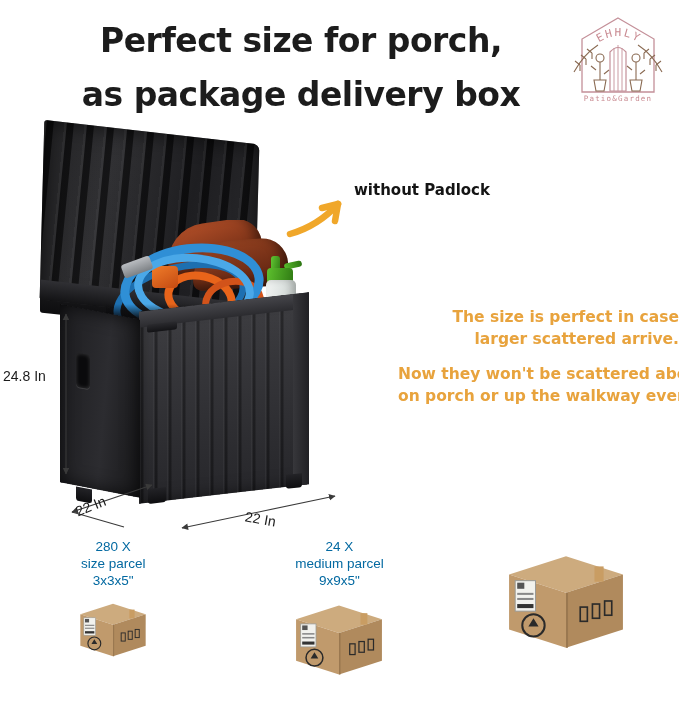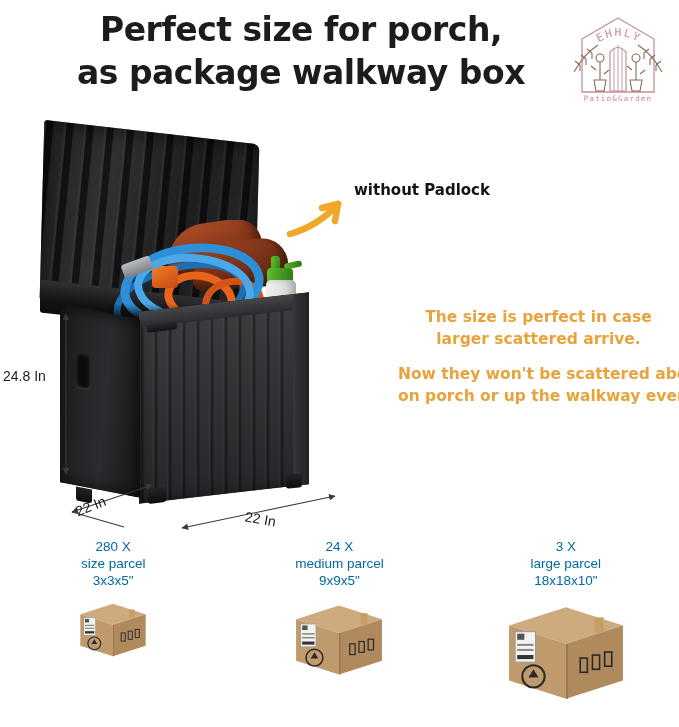--- a/index.html
+++ b/index.html
@@ -29,21 +29,21 @@
     top: 8px;
     width: 510px;
     text-align: center;
     font-family: "DejaVu Sans", sans-serif;
     font-weight: bold;
     font-size: 33px;
     line-height: 43px;
     letter-spacing: -0.5px;
     color: #1c1c1c;
   }
-  #headline .ln { display: block; white-space: nowrap; }
+  #headline .ln { display: block; white-space: nowrap; margin-top: 11px; }
 
   
   #brand-logo {
     position: absolute;
     left: 566px;
     top: 12px;
     width: 104px;
     height: 92px;
   }
   #brand-logo svg { display: block; }
@@ -274,21 +274,21 @@
     color: #141414;
     white-space: nowrap;
   }
   #autolock-note .ln { display: block; }
 
   
   #promo-copy {
     position: absolute;
     left: 398px; top: 306px;
     width: 281px;
-    text-align: center;
+    text-align: right;
     font-family: "DejaVu Sans", sans-serif;
     font-weight: bold;
     font-size: 15.5px;
     line-height: 22px;
     color: #e8a33d;
   }
   #promo-copy .para { display: block; }
   #promo-copy .para + .para { margin-top: 13px; }
   #promo-copy .ln { display: block; white-space: nowrap; }
 
@@ -319,21 +319,21 @@
   .parcel-art { position: relative; margin-top: 10px; }
   .parcel-art svg { display: block; }
 </style>
 </head>
 <body>
 
 <div id="header">
 
   <div id="headline">
     <span class="ln">Perfect size for porch,</span>
-    <span class="ln">as package walkway box</span>
+    <span class="ln">as package delivery box</span>
   </div>
 
   <div id="brand-logo">
     <svg width="104" height="92" viewBox="0 0 104 92">
 
       <path d="M52 6 L88 27 L88 80 L16 80 L16 27 Z" fill="none" stroke="#c49099" stroke-width="1.3"></path>
 
       <path d="M44 40 Q52 31 60 40 L60 79 L44 79 Z" fill="none" stroke="#c49099" stroke-width="1.2"></path>
       <line x1="48" y1="36" x2="48" y2="79" stroke="#c49099" stroke-width="0.9"></line>
       <line x1="52" y1="33" x2="52" y2="79" stroke="#c49099" stroke-width="0.9"></line>
@@ -505,25 +505,20 @@
         <circle cx="28" cy="76" r="11" fill="none" stroke="#2a2a2a" stroke-width="2"></circle>
         <path d="M28 69 l5 8 l-10 0 z M22 80 l5 -8 M34 80 l-5 -8" fill="#2a2a2a"></path>
         <rect x="74" y="58" width="7" height="14" fill="none" stroke="#2a2a2a" stroke-width="1.6"></rect>
         <rect x="86" y="55" width="7" height="14" fill="none" stroke="#2a2a2a" stroke-width="1.6"></rect>
         <rect x="98" y="52" width="7" height="14" fill="none" stroke="#2a2a2a" stroke-width="1.6"></rect>
       </svg>
     </div>
   </div>
 
   <div class="parcel-col">
-    <div class="parcel-caption">
-      <span class="ln">3 X</span>
-      <span class="ln">large parcel</span>
-      <span class="ln">18x18x10"</span>
-    </div>
     <div class="parcel-art">
       <svg width="122" height="108" viewBox="0 0 120 106">
         <polygon points="4,26 60,8 116,26 60,44" fill="#cdab7e"></polygon>
         <polygon points="4,26 60,44 60,98 4,80" fill="#c09a6c"></polygon>
         <polygon points="60,44 116,26 116,80 60,98" fill="#b08a5d"></polygon>
         <polygon points="60,44 60,98 62,98 62,44" fill="#9a7850"></polygon>
         <rect x="88" y="18" width="9" height="15" fill="#c99d63"></rect>
         <rect x="10" y="32" width="20" height="30" fill="#f2f2ee" stroke="#9a9a95" stroke-width="1"></rect>
         <rect x="12" y="34" width="7" height="6" fill="#555"></rect>
         <rect x="12" y="44" width="16" height="2" fill="#888"></rect>

